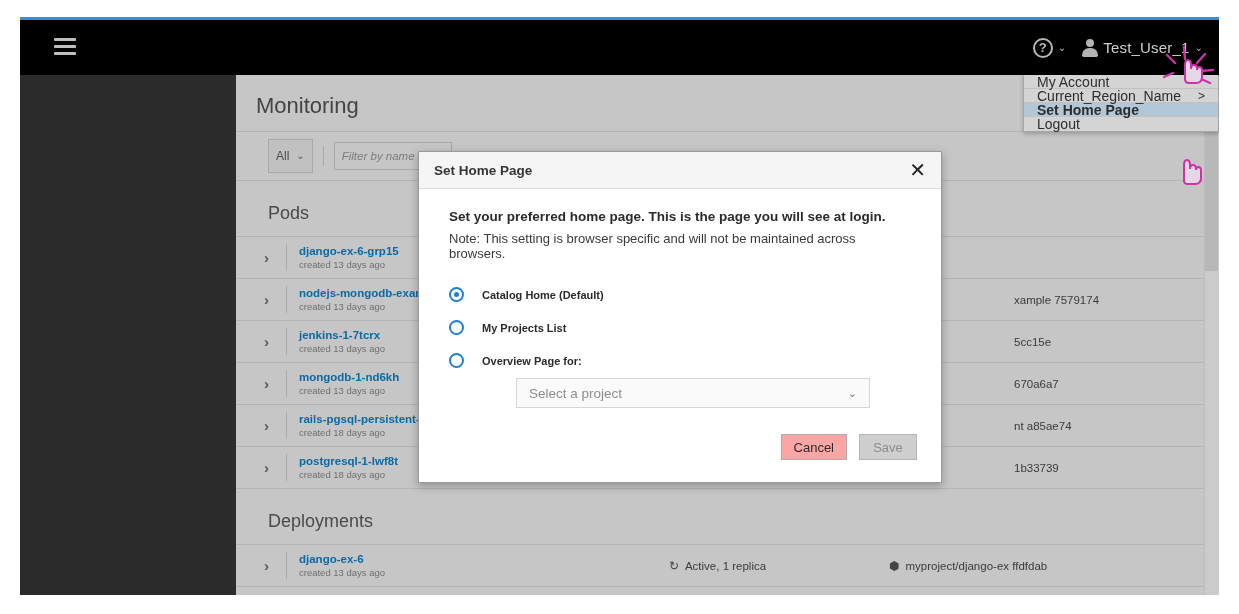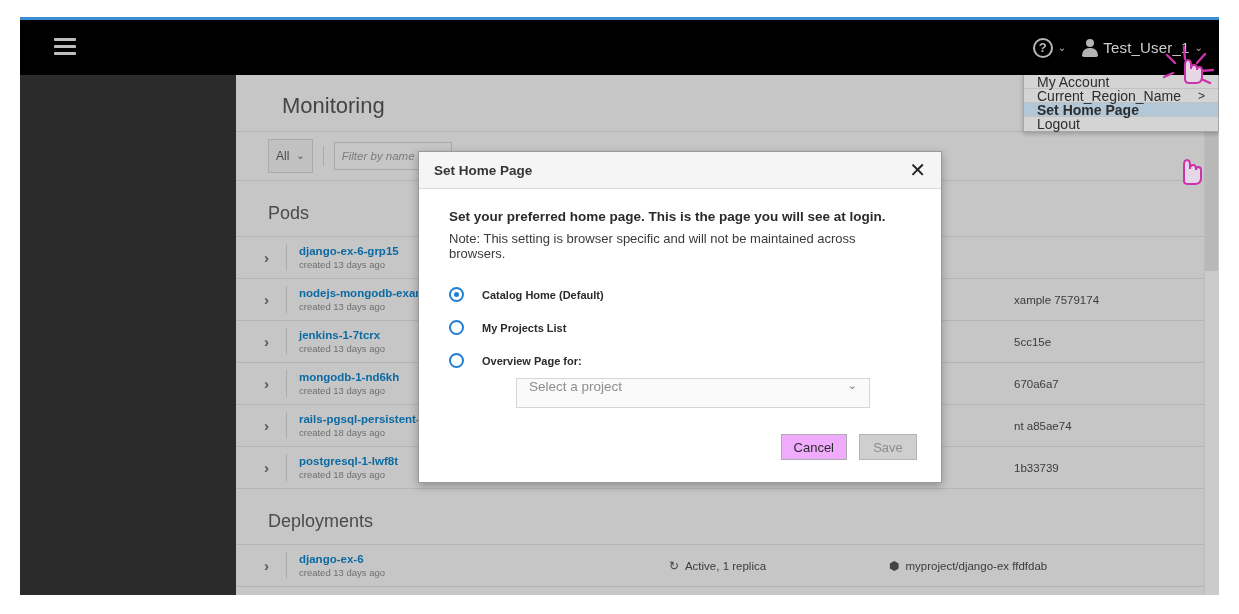--- a/index.html
+++ b/index.html
@@ -152,22 +152,21 @@
     left: 216px; top: 58px;
     right: 0; bottom: 0;
     background: #c6c6c6;
     z-index: 10;
     overflow: hidden;
   }
   .page-title {
     font-size: 22px;
     color: #444;
     font-weight: 400;
-    padding: 18px 0 12px 38px;
-    margin-left: 8px;
+    padding: 18px 0 12px 20px;
   }
   .filter-bar {
     border-top: 1px solid #b4b4b4;
     border-bottom: 1px solid #b4b4b4;
     padding: 7px 0 7px 32px;
     display: flex;
     align-items: center;
     gap: 0;
   }
   .filter-select {
@@ -351,38 +350,39 @@
     font-weight: bold;
     color: #2b2b2b;
   }
   .project-select {
     margin-left: 67px;
     width: 354px;
     height: 30px;
     border: 1px solid #d6d6d6;
     background: #fafafa;
     display: flex;
+    align-items: center;
     justify-content: space-between;
     padding: 0 12px;
     font-size: 13.5px;
     color: #8e8e8e;
     cursor: pointer;
   }
   .select-caret { font-size: 11px; color: #777; }
   .modal-footer {
     padding: 26px 24px 22px 0;
     display: flex;
     justify-content: flex-end;
     gap: 12px;
   }
   .btn {
     min-width: 58px;
     height: 26px;
     border: 1px solid #adadad;
-    background: #f0abfc;
+    background: #fca5a5;
     font-size: 13px;
     color: #2b2b2b;
     cursor: pointer;
     padding: 0 12px;
     font-family: "Liberation Sans", sans-serif;
   }
   .btn.disabled {
     background: #cfcfcf;
     color: #8d8d8d;
     border-color: #b5b5b5;

